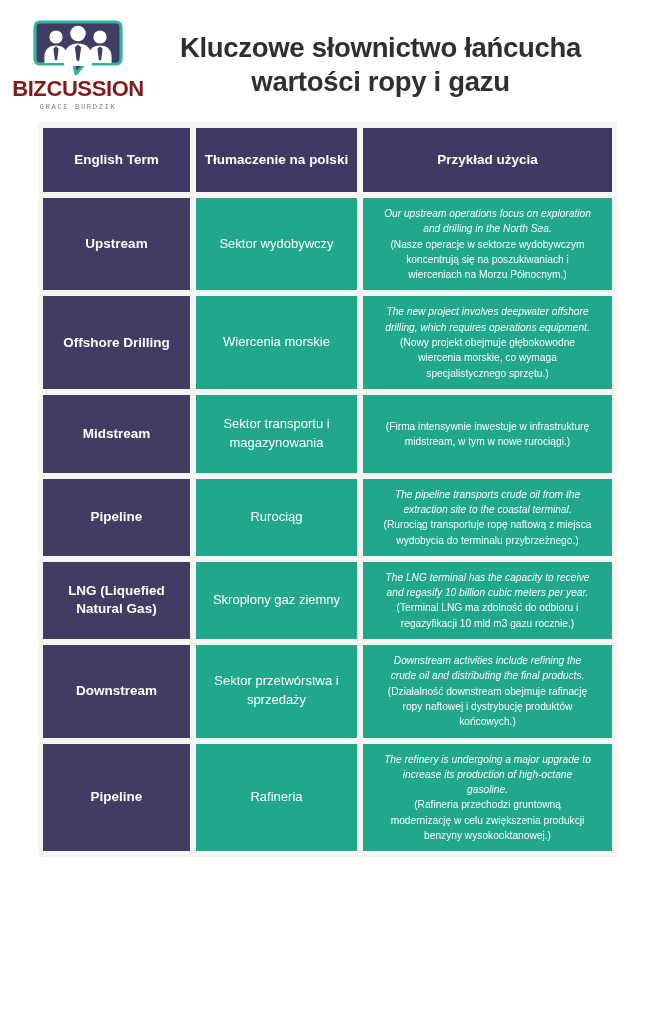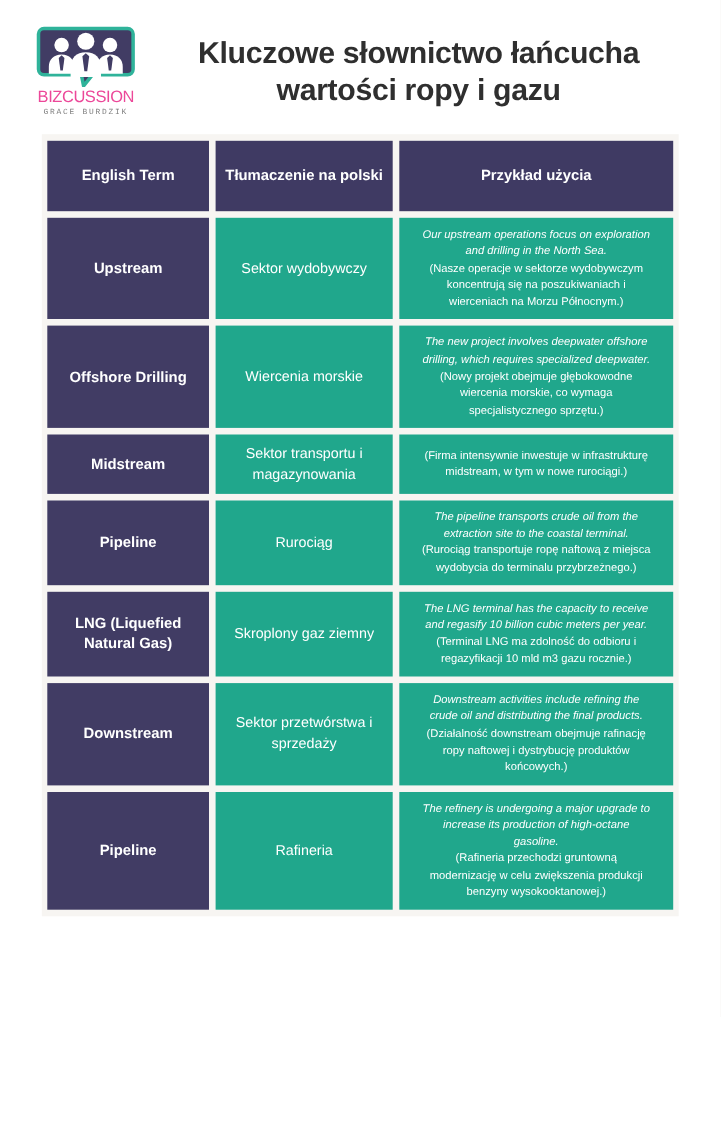--- a/index.html
+++ b/index.html
@@ -29,24 +29,24 @@
   }
 
   .logo-mark {
     width: 92px;
     height: 56px;
     position: relative;
   }
 
   .logo-wordmark {
     font-family: "Liberation Sans", sans-serif;
-    font-size: 15px;
-    font-weight: 400;
+    font-size: 22px;
+    font-weight: 700;
     letter-spacing: -0.4px;
-    color: #ec4899;
+    color: #7f1d1d;
     line-height: 1.05;
     margin-top: 2px;
   }
 
   .logo-subtext {
     font-family: Liberation Mono, monospace;
     font-size: 7.2px;
     font-weight: 400;
     letter-spacing: 1.6px;
     color: #7d7d7d;
@@ -106,21 +106,21 @@
     font-weight: 700;
     line-height: 1.35;
     padding: 8px 8px;
   }
 
   .data-row .col-trans {
     background: #20a78c;
     font-size: 13px;
     font-weight: 400;
     line-height: 1.45;
-    padding: 8px 10px;
+    padding: 20px 10px;
   }
 
   .data-row .col-ex {
     background: #20a78c;
     font-size: 10.2px;
     font-weight: 400;
     line-height: 1.5;
     padding: 8px 20px;
     flex-direction: column;
   }
@@ -178,21 +178,21 @@
     <div class="cell col-ex">
       <span class="ex-en">Our upstream operations focus on exploration and drilling in the North Sea.</span>
       <span class="ex-pl">(Nasze operacje w sektorze wydobywczym koncentrują się na poszukiwaniach i wierceniach na Morzu Północnym.)</span>
     </div>
   </div>
 
   <div class="row data-row">
     <div class="cell col-term">Offshore Drilling</div>
     <div class="cell col-trans">Wiercenia morskie</div>
     <div class="cell col-ex">
-      <span class="ex-en">The new project involves deepwater offshore drilling, which requires specialized deepwater.</span>
+      <span class="ex-en">The new project involves deepwater offshore drilling, which requires operations equipment.</span>
       <span class="ex-pl">(Nowy projekt obejmuje głębokowodne wiercenia morskie, co wymaga specjalistycznego sprzętu.)</span>
     </div>
   </div>
 
   <div class="row data-row">
     <div class="cell col-term">Midstream</div>
     <div class="cell col-trans">Sektor transportu i magazynowania</div>
     <div class="cell col-ex">
       <span class="ex-pl">(Firma intensywnie inwestuje w infrastrukturę midstream, w tym w nowe rurociągi.)</span>
     </div>

